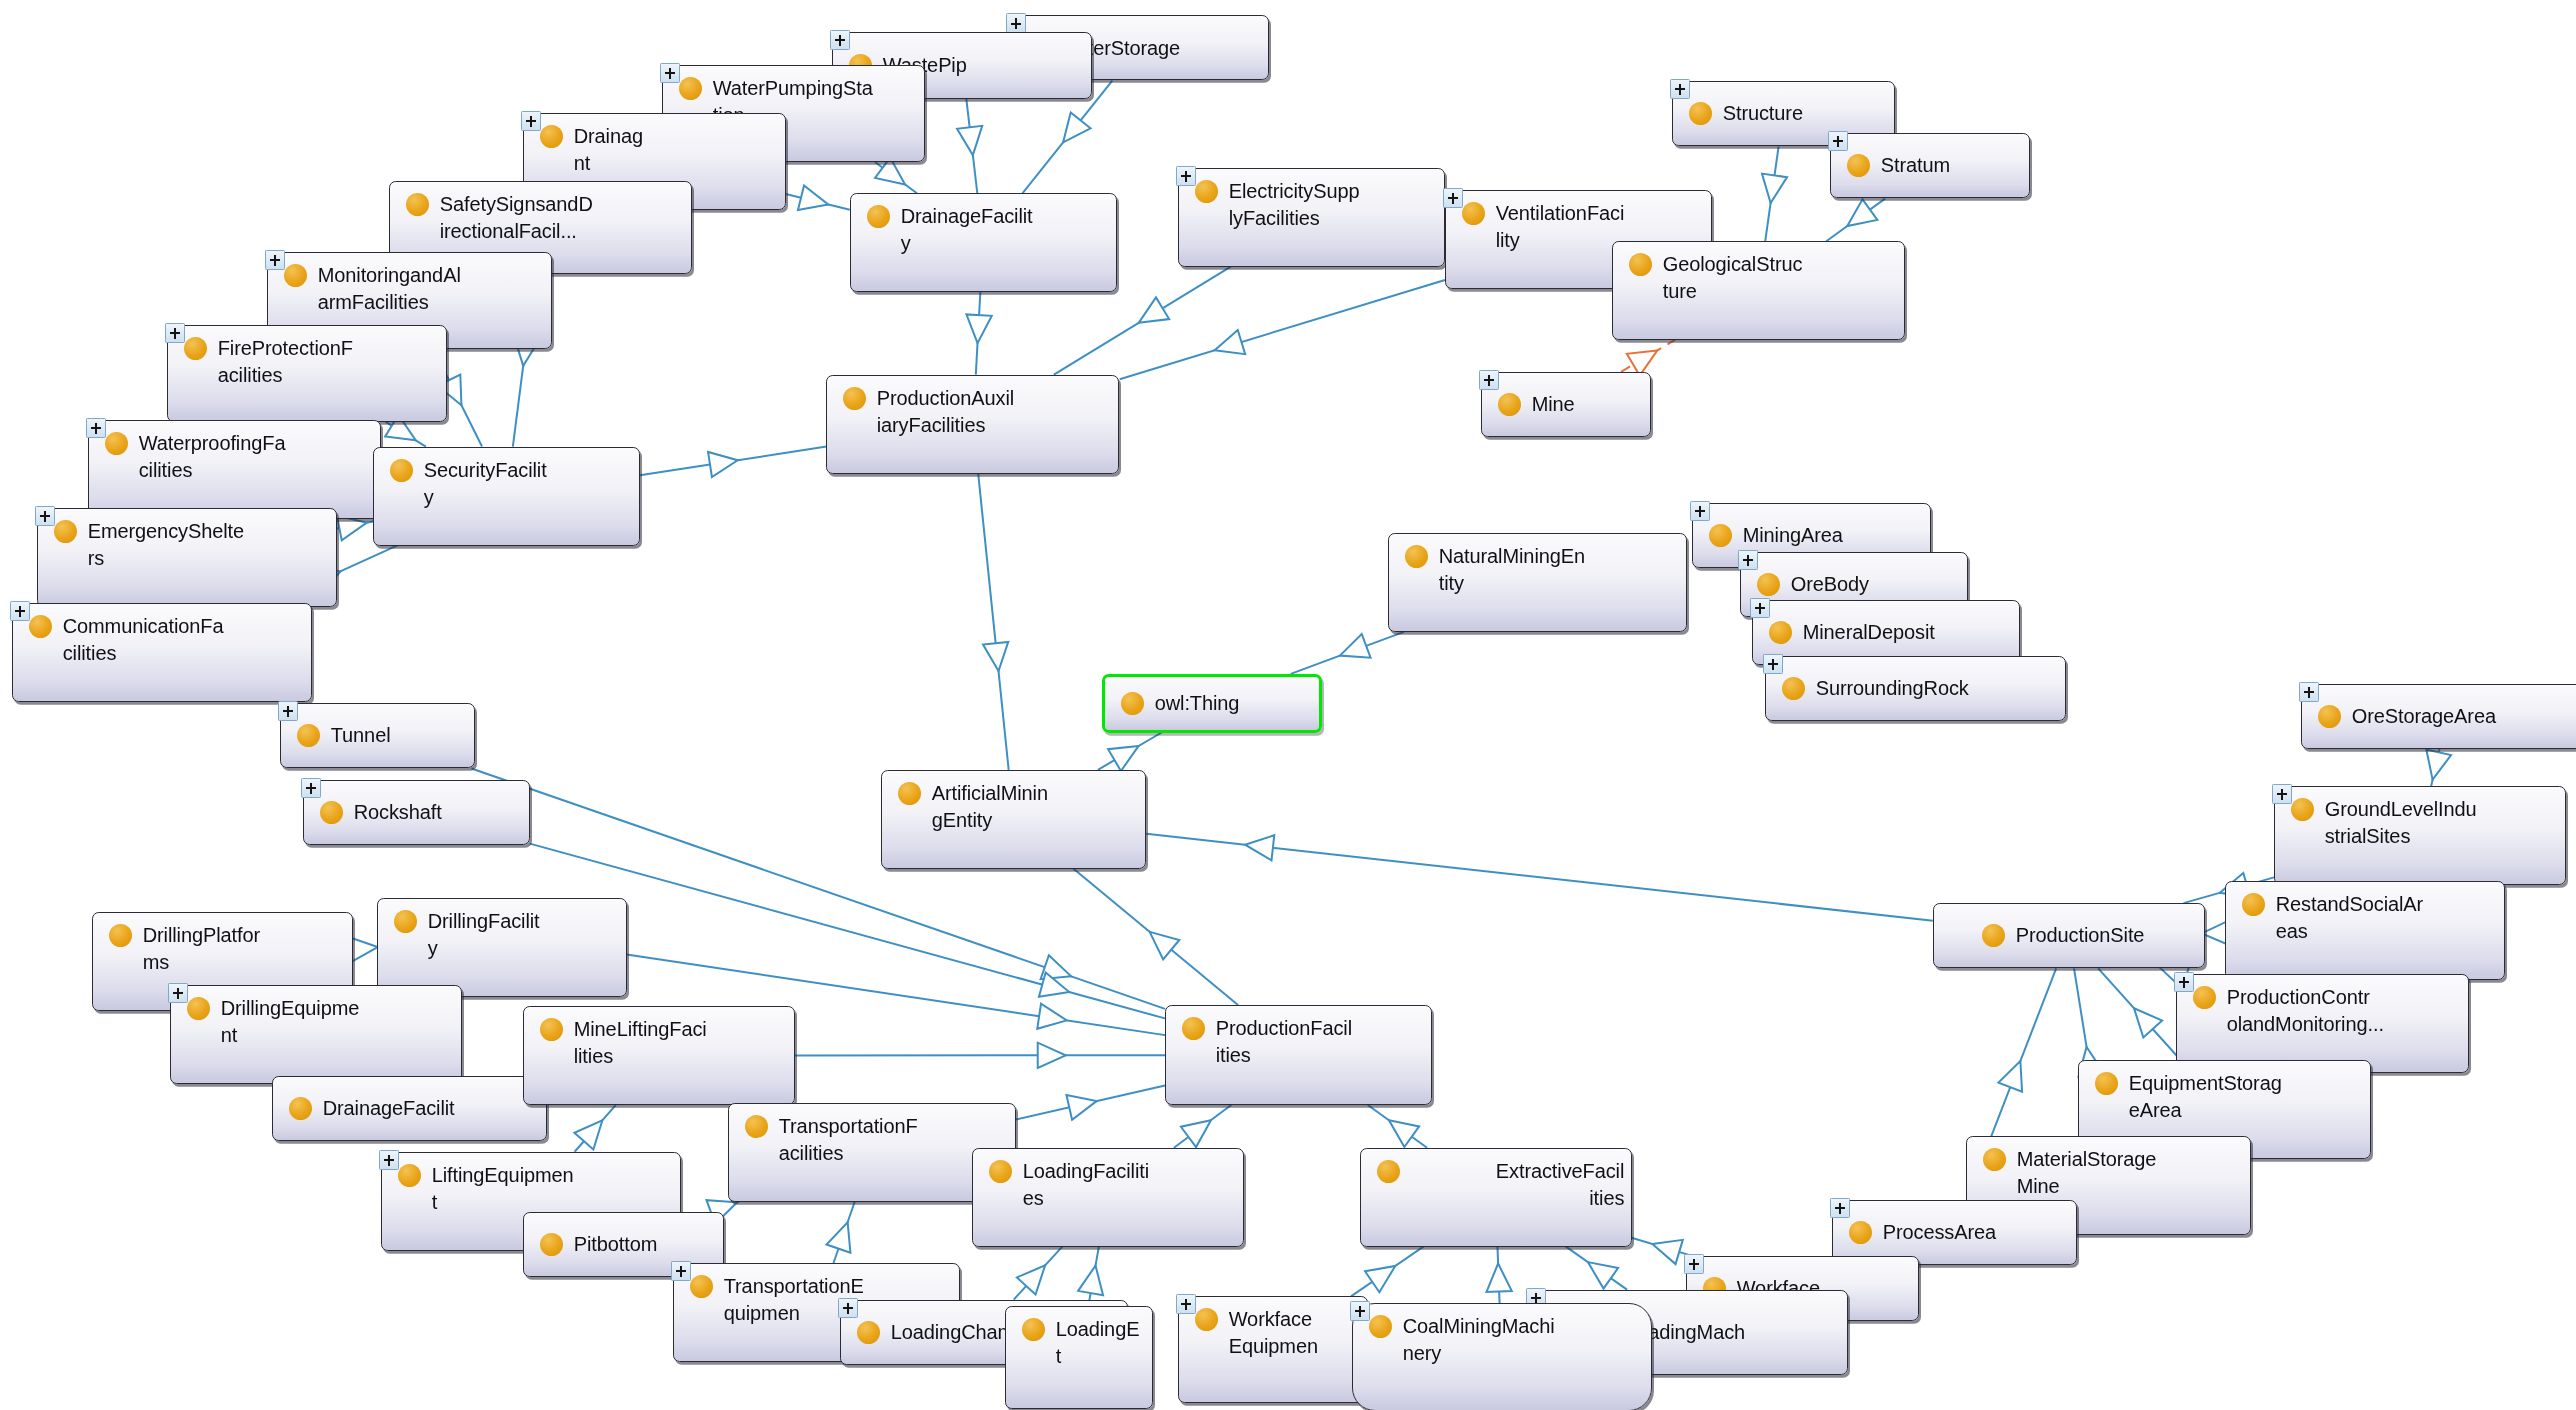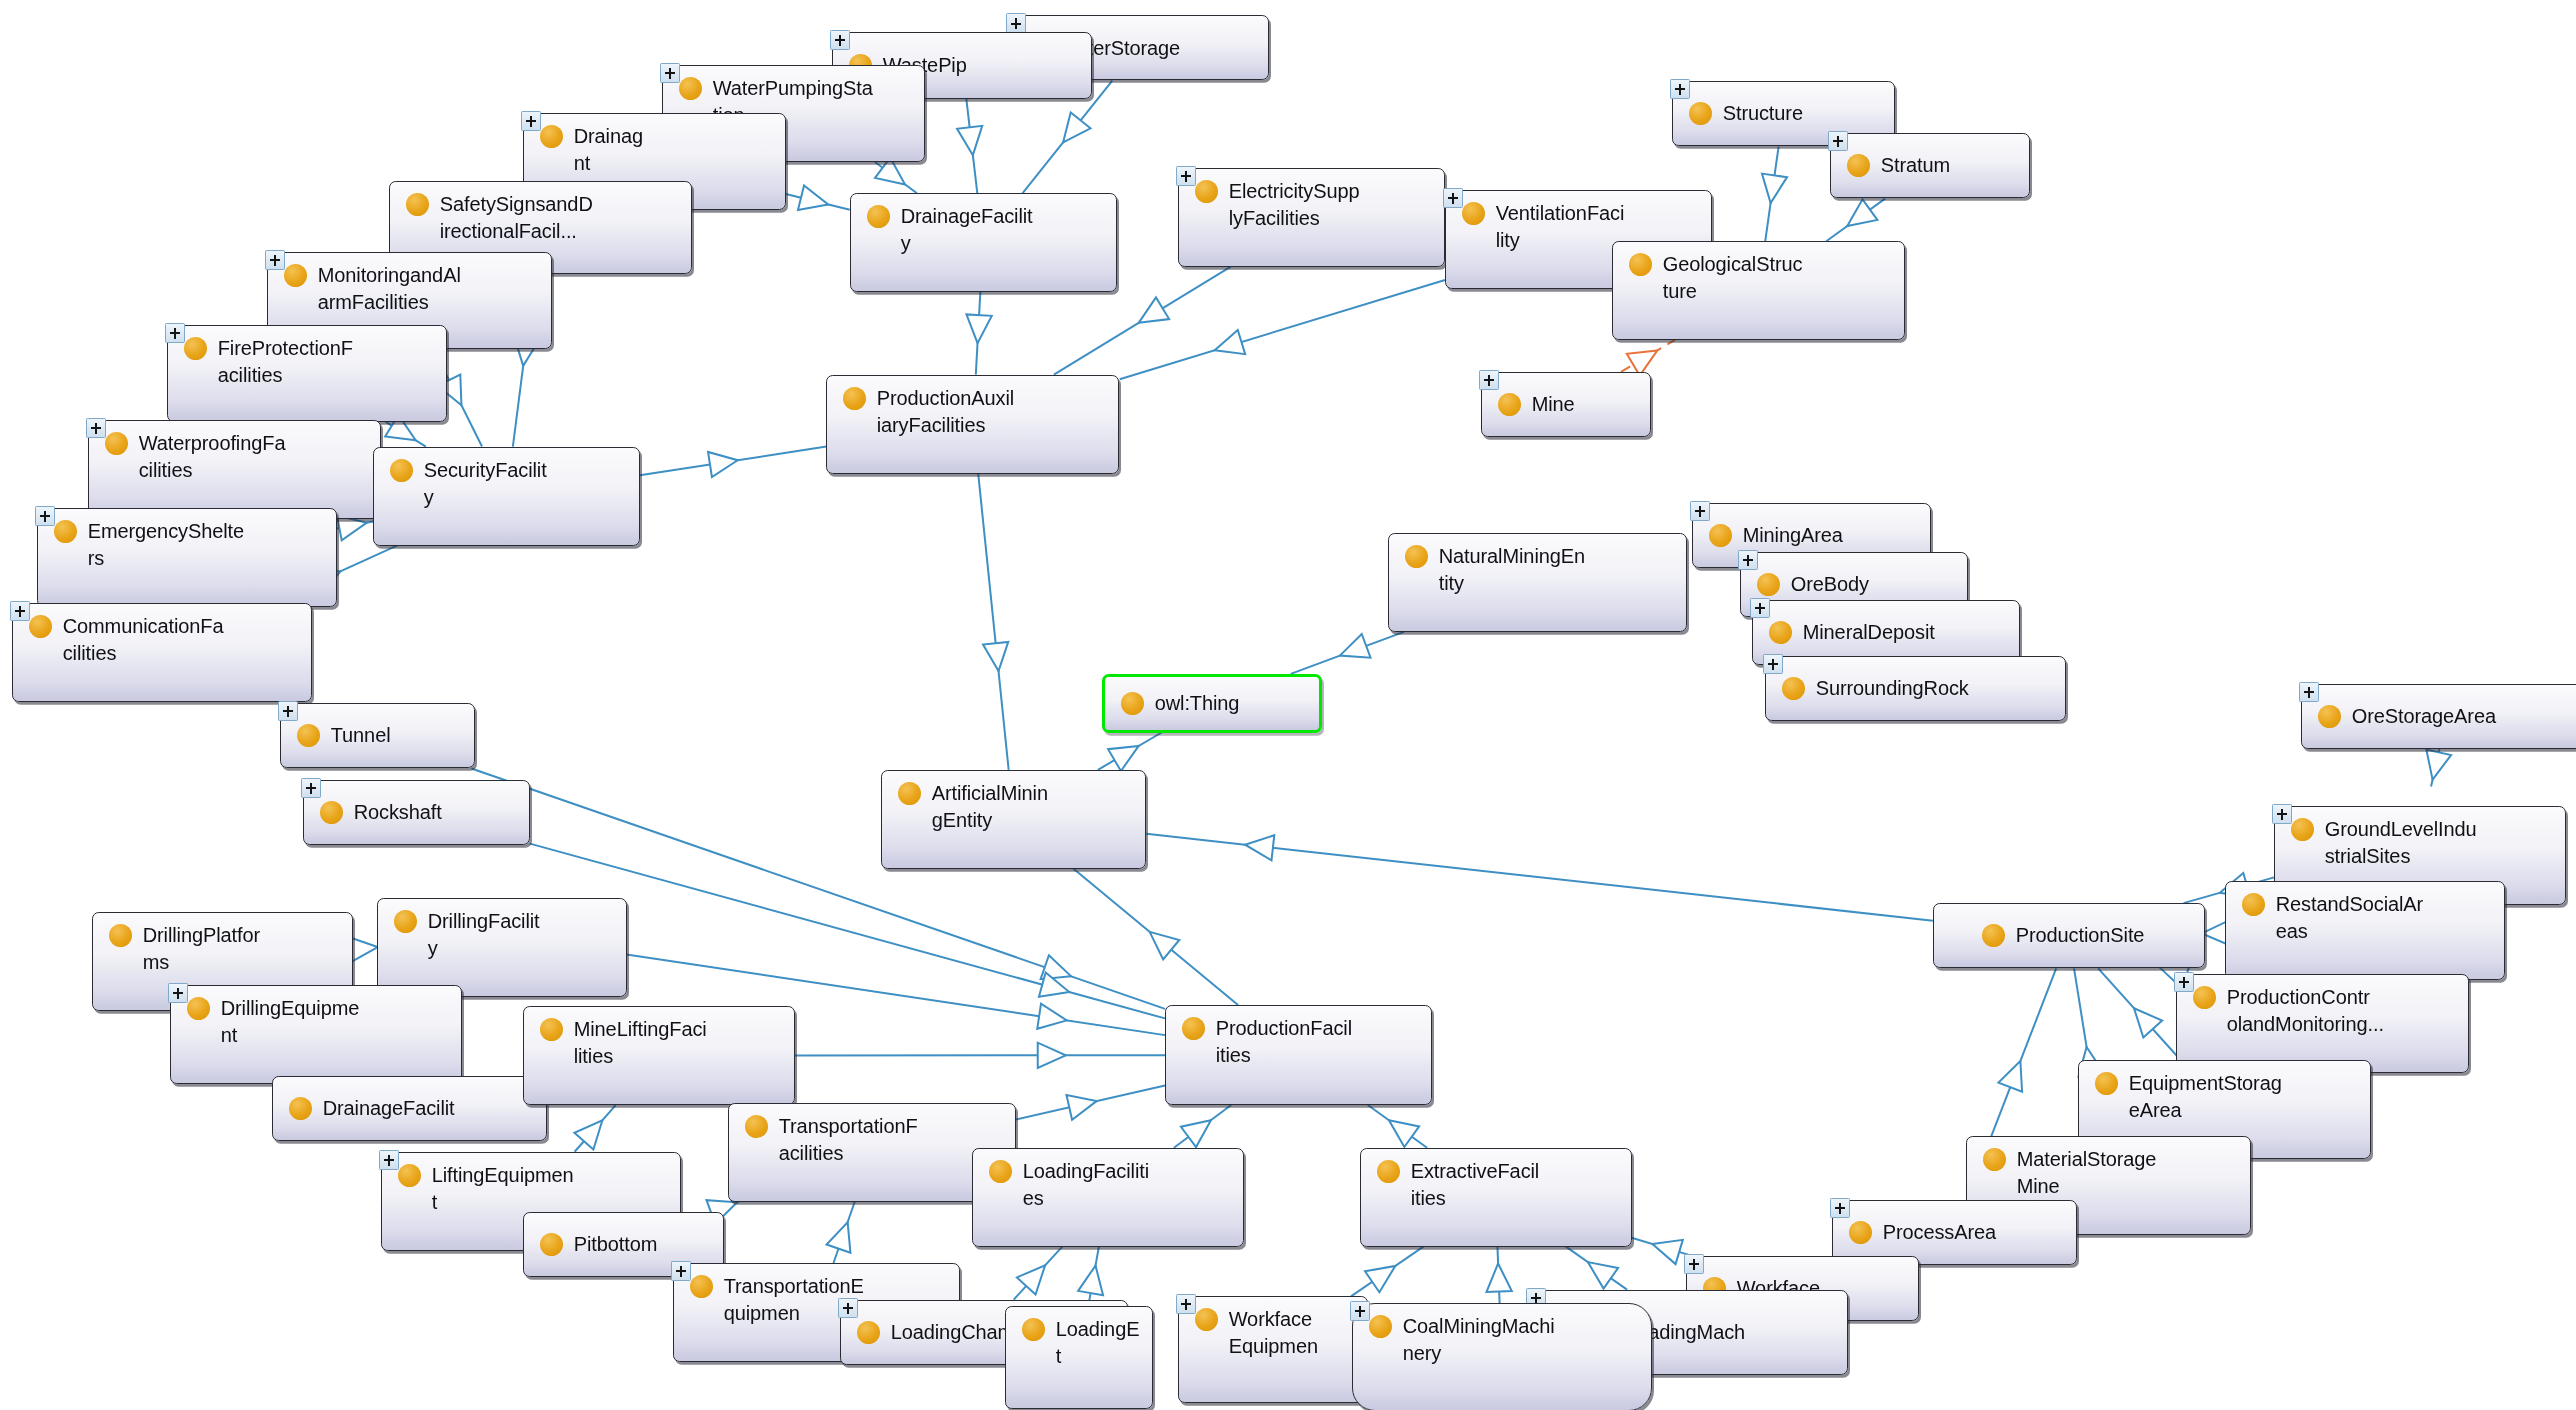--- a/index.html
+++ b/index.html
@@ -468,21 +468,21 @@
 gEntity</span>
         </div>
       </div>
       <div class="node single" style="left: 2301px; top: 684px; width: 292px; height: 65px; z-index: 36;">
         <span class="expander"></span>
         <div class="node-inner">
           <span class="bullet"></span>
           <span class="label">OreStorageArea</span>
         </div>
       </div>
-      <div class="node" style="left: 2274px; top: 786px; width: 292px; height: 99px; z-index: 37; margin-top: 20px;">
+      <div class="node" style="left: 2274px; top: 786px; width: 292px; height: 99px; z-index: 37;">
         <span class="expander"></span>
         <div class="node-inner">
           <span class="bullet"></span>
           <span class="label">GroundLevelIndu
 strialSites</span>
         </div>
       </div>
       <div class="node" style="left: 2225px; top: 881px; width: 280px; height: 99px; z-index: 38;">
         <div class="node-inner">
           <span class="bullet"></span>
@@ -596,21 +596,21 @@
 t</span>
         </div>
       </div>
       <div class="node" style="left: 972px; top: 1148px; width: 272px; height: 99px; z-index: 54;">
         <div class="node-inner">
           <span class="bullet"></span>
           <span class="label">LoadingFaciliti
 es</span>
         </div>
       </div>
-      <div class="node" style="left: 1360px; top: 1148px; width: 272px; height: 99px; z-index: 55;">
+      <div class="node" style="left: 1360px; top: 1148px; width: 272px; height: 99px; z-index: 55; text-align: right;">
         <div class="node-inner">
           <span class="bullet"></span>
           <span class="label">ExtractiveFacil
 ities</span>
         </div>
       </div>
       <div class="node single" style="left: 523px; top: 1212px; width: 201px; height: 65px; z-index: 56;">
         <div class="node-inner">
           <span class="bullet"></span>
           <span class="label">Pitbottom</span>

